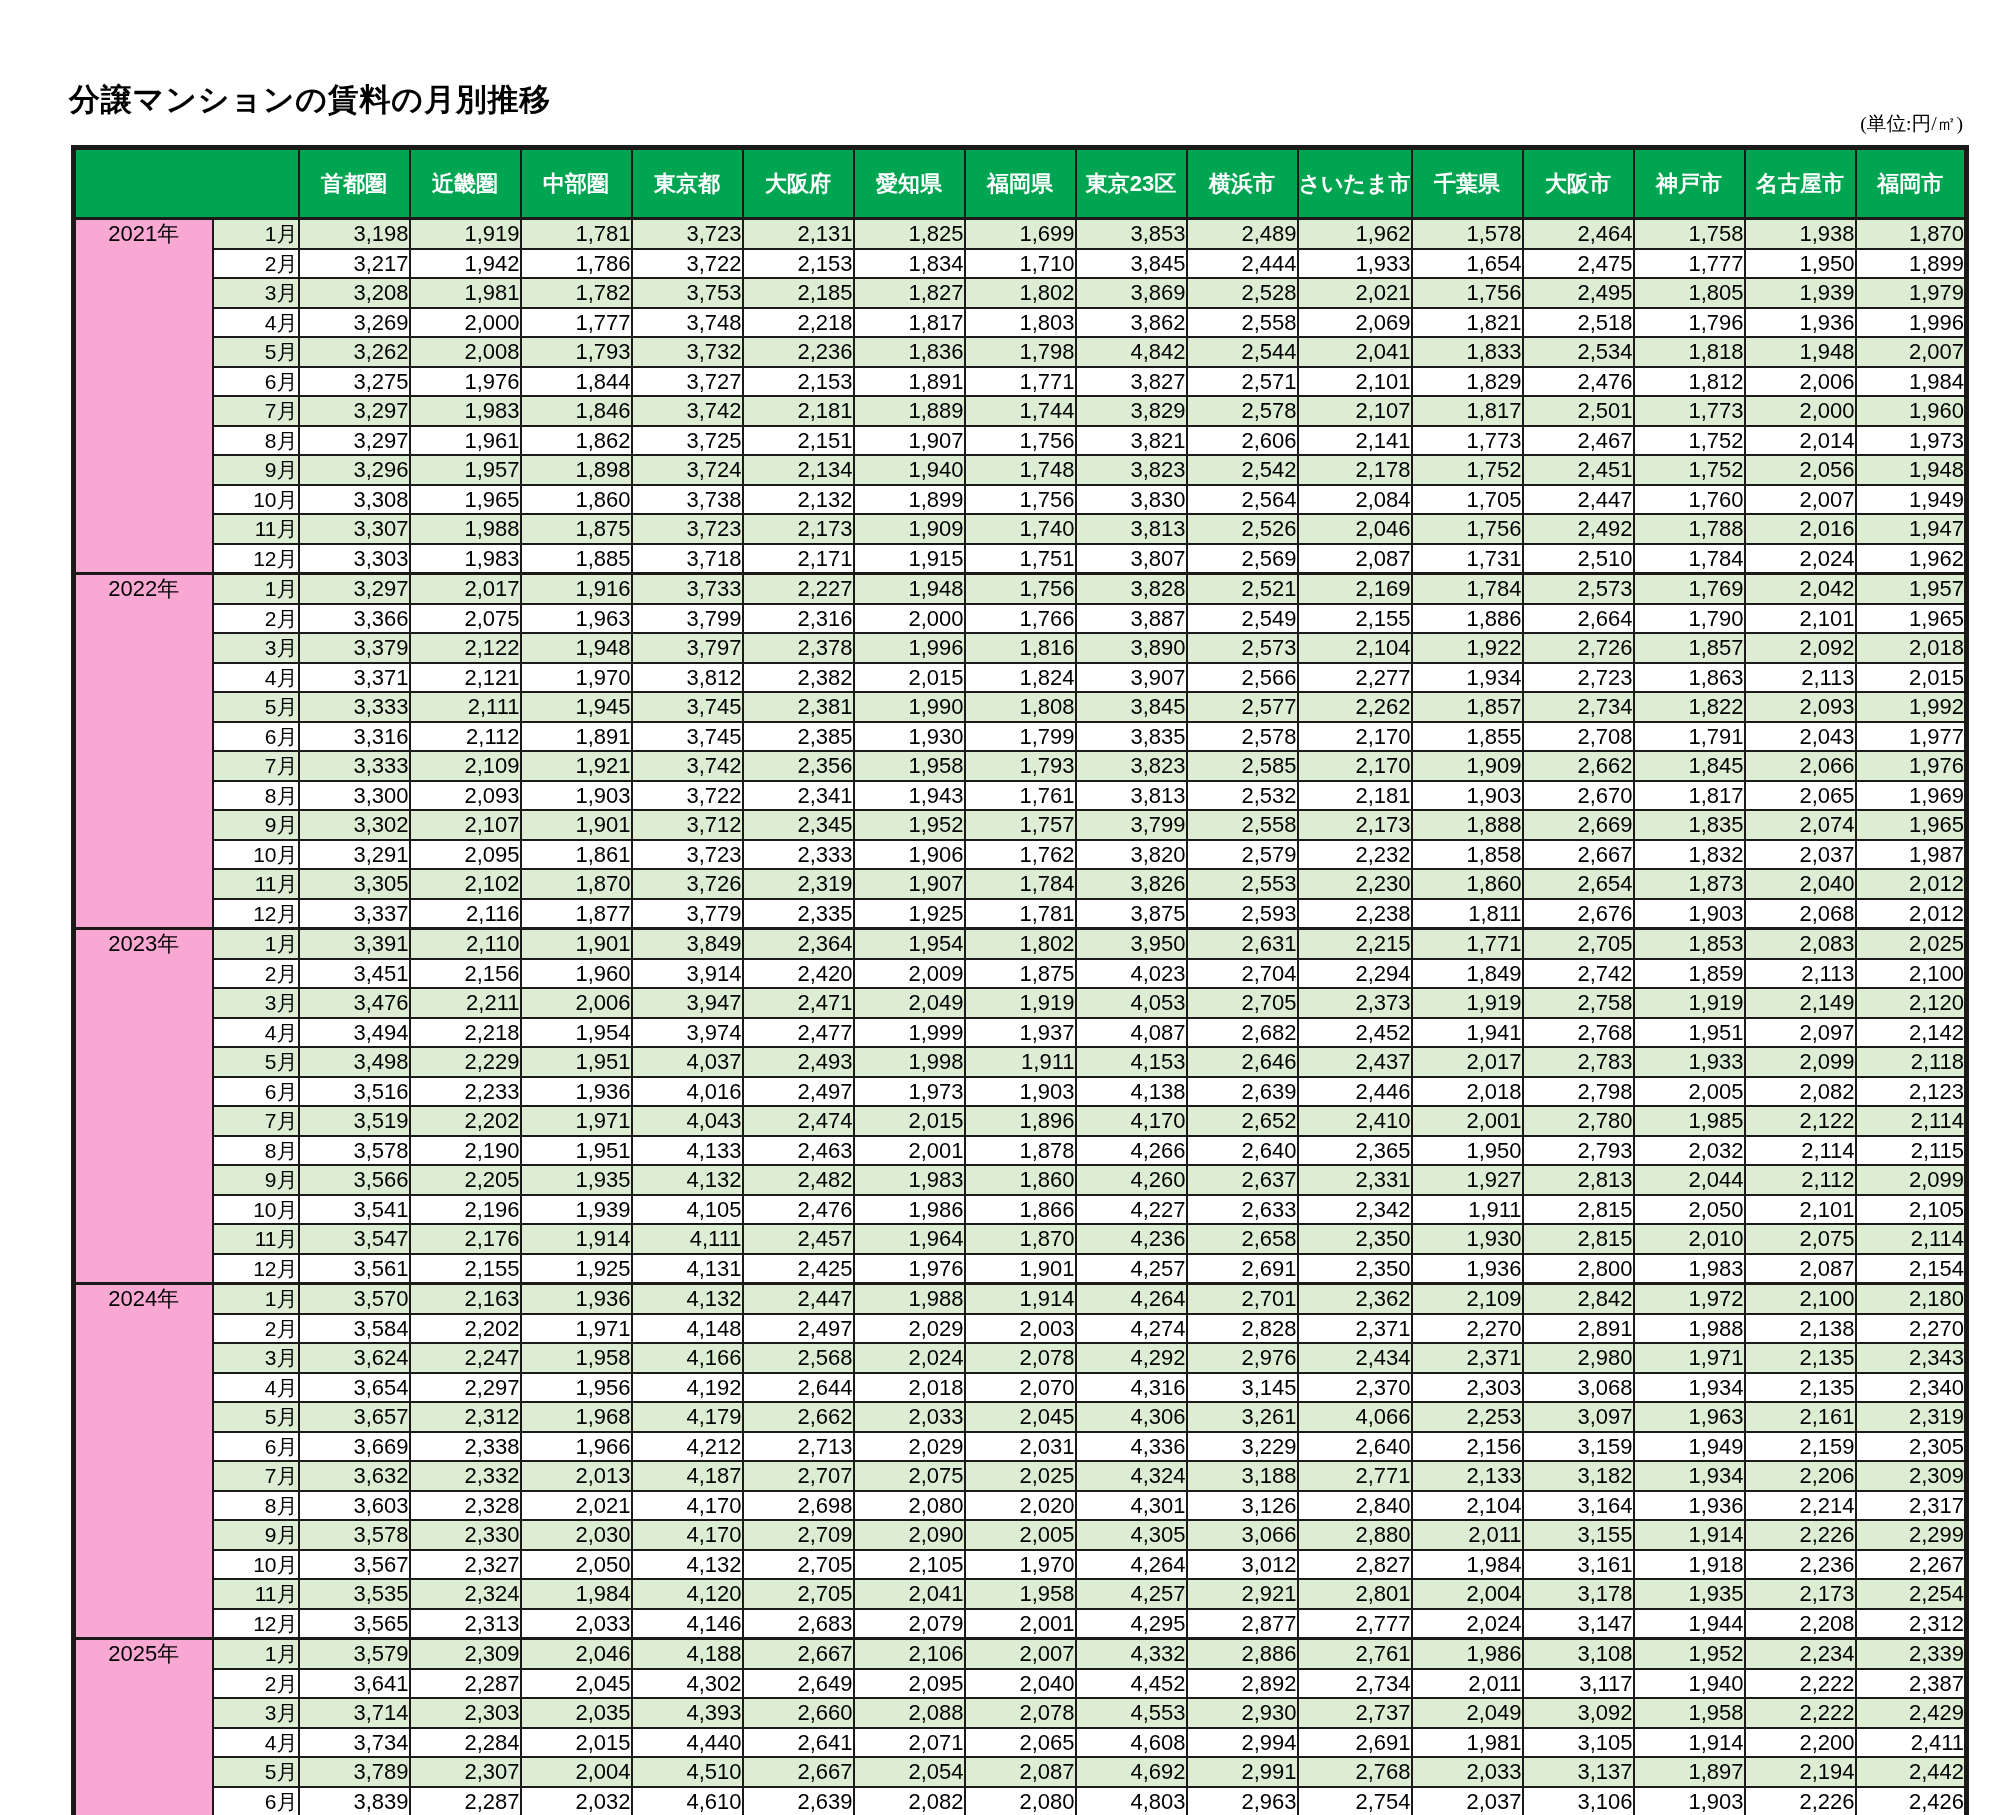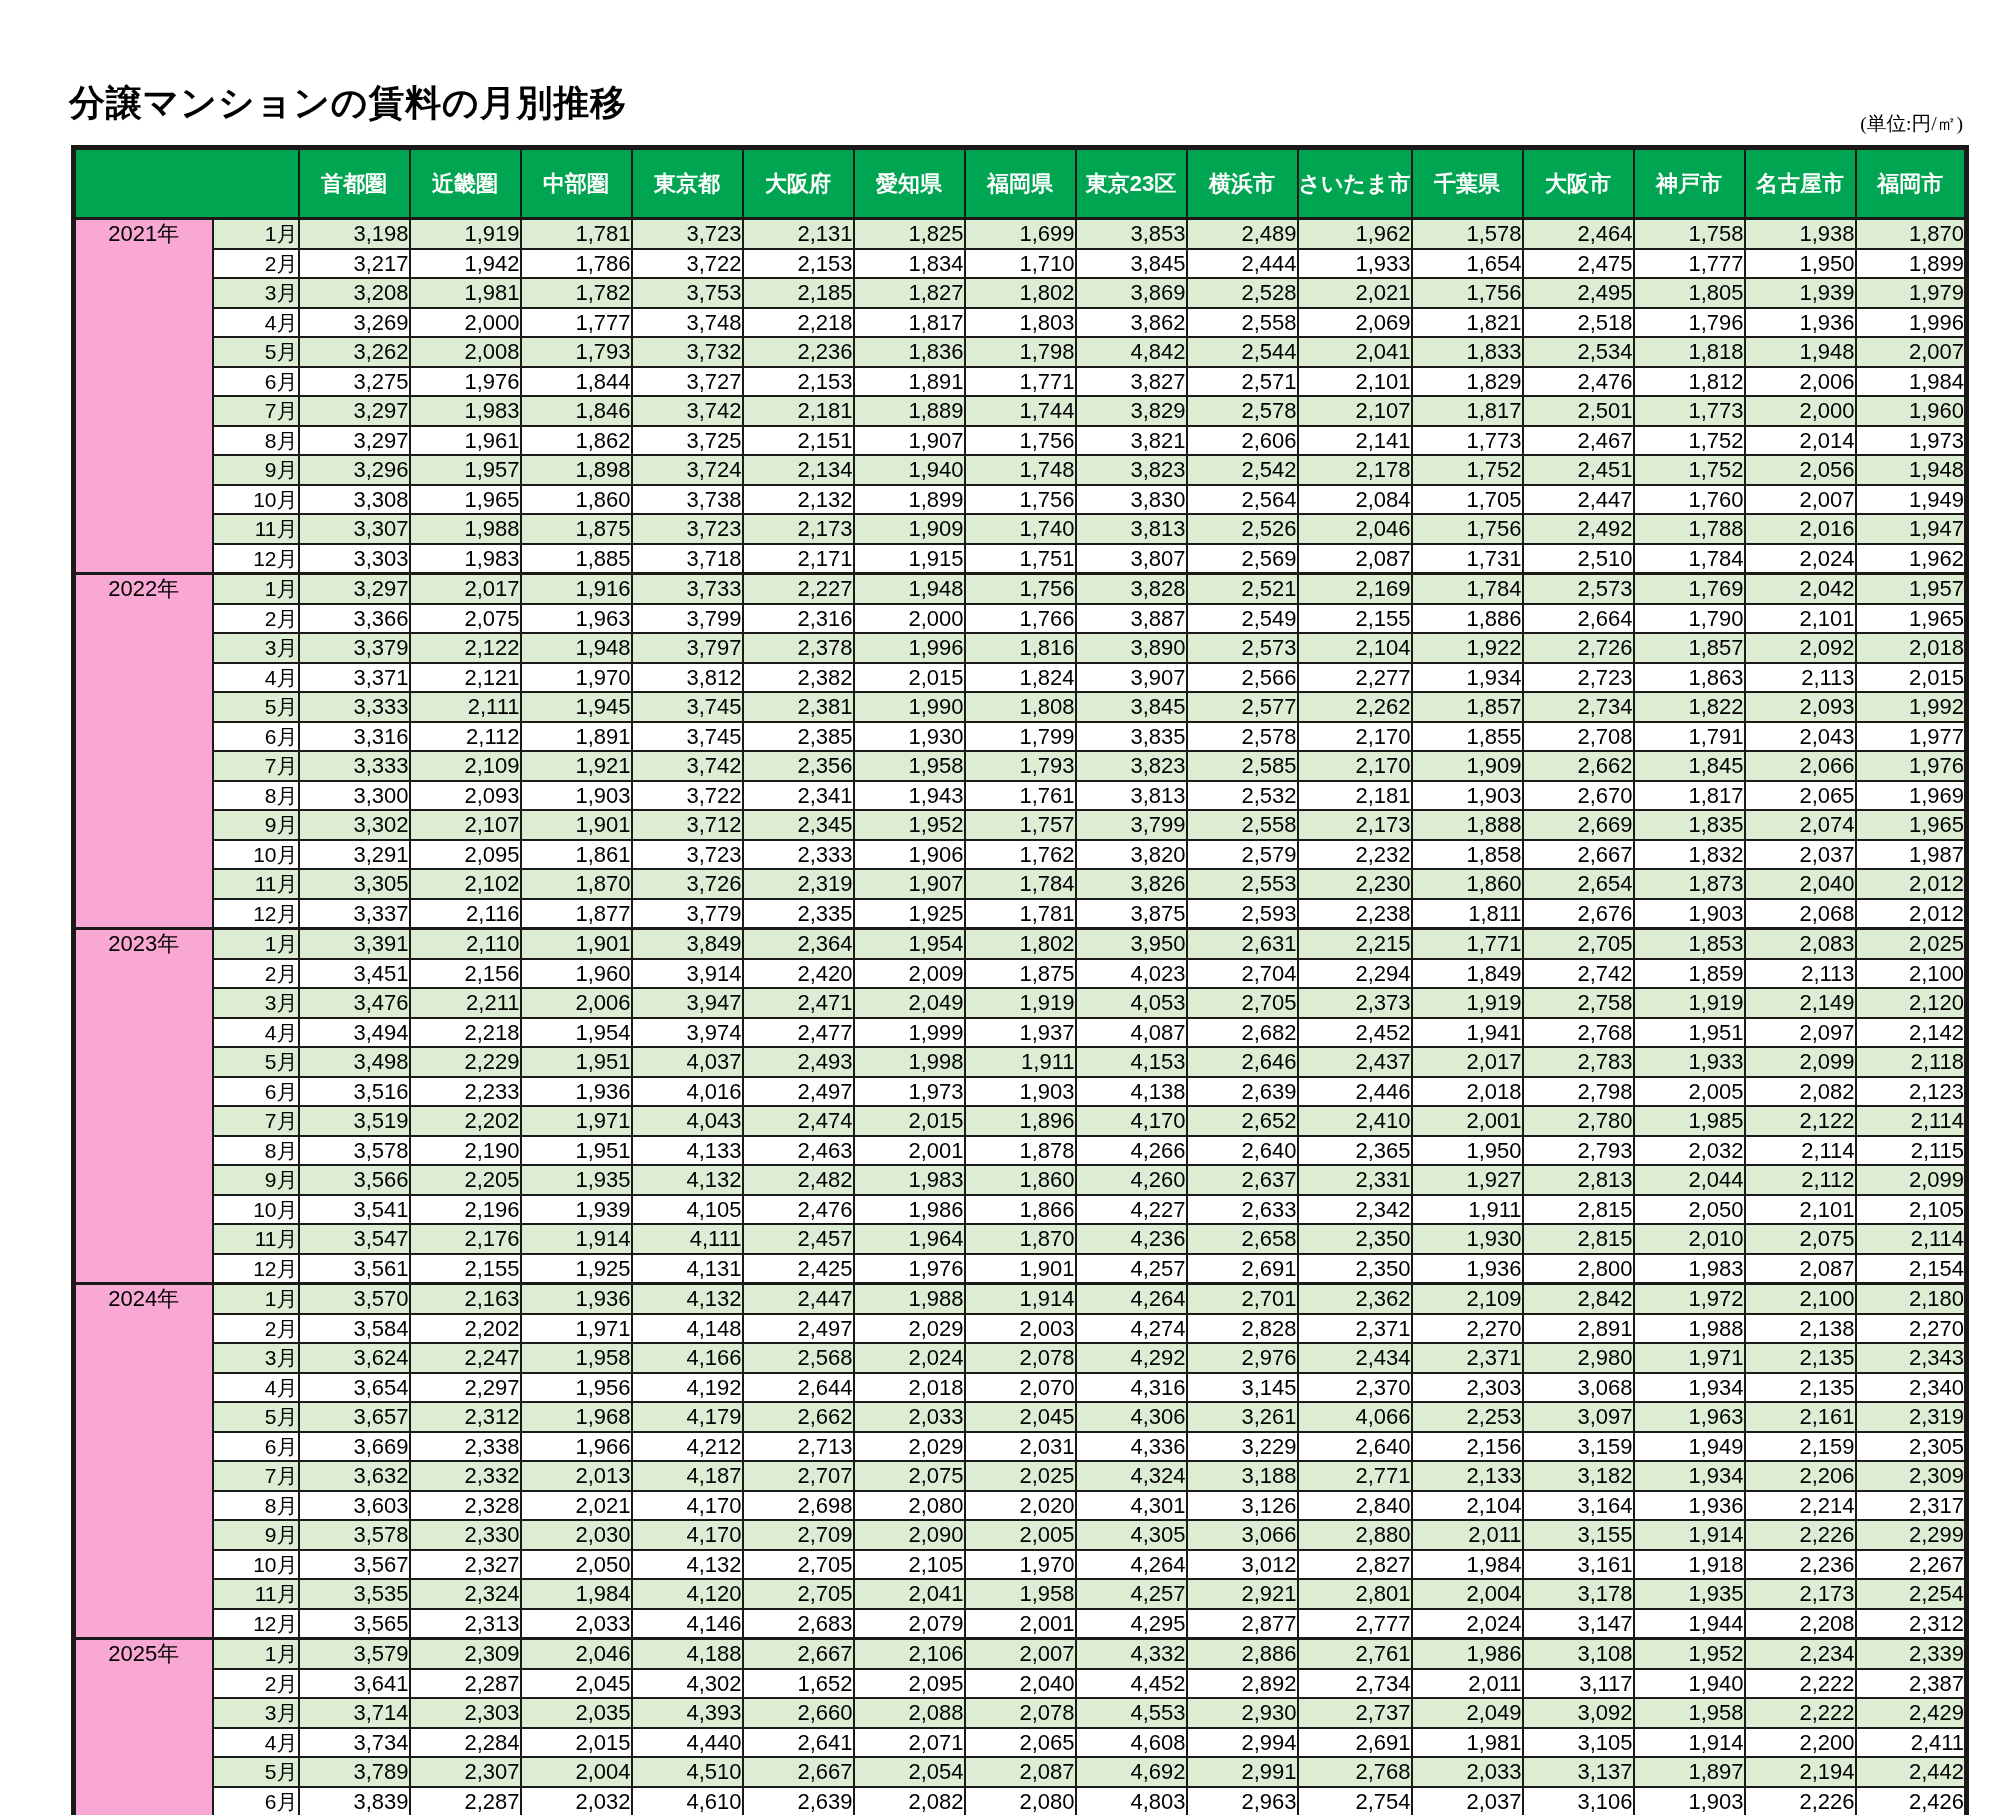--- a/index.html
+++ b/index.html
@@ -10,21 +10,21 @@
     height: 1815px;
     font-family: "Liberation Sans", "DejaVu Sans", sans-serif;
     color: #000000;
   }
   .page { position: relative; width: 2013px; height: 1815px; overflow: hidden; }
 
   .title {
     position: absolute;
     left: 69px;
     top: 79px;
-    font-size: 36px;
+    font-size: 31px;
     font-weight: bold;
     letter-spacing: 0.8px;
   }
   .unit {
     position: absolute;
     right: 50px;
     top: 110px;
     font-size: 19.7px;
     font-family: Liberation Serif, serif;
   }
@@ -1022,21 +1022,21 @@
           <td class="num-cell">1,952</td>
           <td class="num-cell">2,234</td>
           <td class="num-cell">2,339</td>
         </tr>
         <tr>
           <th class="month-cell">2月</th>
           <td class="num-cell">3,641</td>
           <td class="num-cell">2,287</td>
           <td class="num-cell">2,045</td>
           <td class="num-cell">4,302</td>
-          <td class="num-cell">1,652</td>
+          <td class="num-cell">2,649</td>
           <td class="num-cell">2,095</td>
           <td class="num-cell">2,040</td>
           <td class="num-cell">4,452</td>
           <td class="num-cell">2,892</td>
           <td class="num-cell">2,734</td>
           <td class="num-cell">2,011</td>
           <td class="num-cell">3,117</td>
           <td class="num-cell">1,940</td>
           <td class="num-cell">2,222</td>
           <td class="num-cell">2,387</td>

